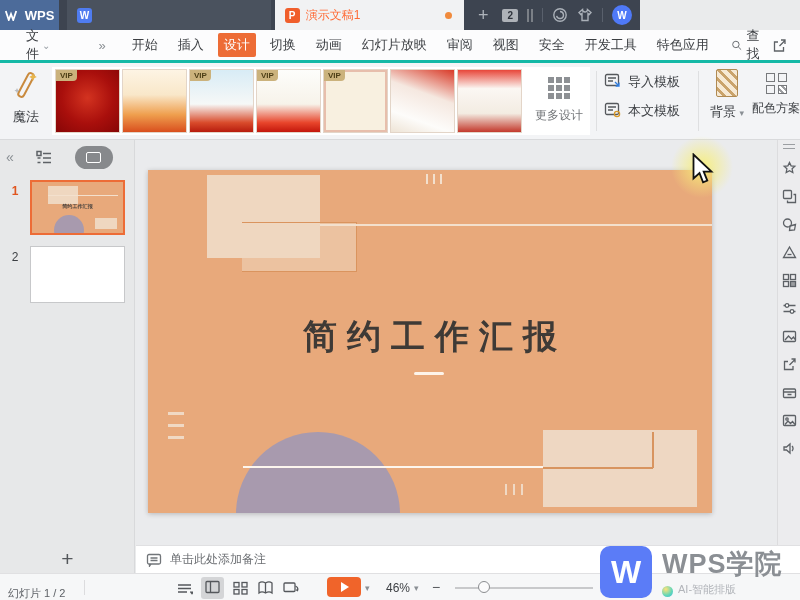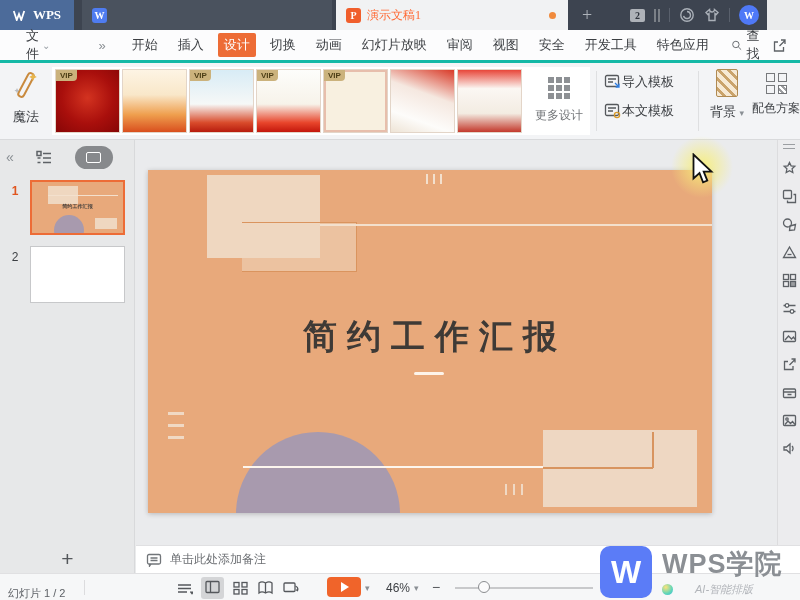--- a/index.html
+++ b/index.html
@@ -1,21 +1,21 @@
 <!DOCTYPE html>
 <html><head>
 <meta charset="utf-8">
 <style>
   * { margin:0; padding:0; box-sizing:border-box; }
   html,body { width:800px; height:600px; overflow:hidden; }
   body { font-family:"Liberation Sans","DejaVu Sans",sans-serif; }
   #app { position:relative; width:800px; height:600px; background:#eaebec; overflow:hidden; }
 
   
-  .titlebar { position:absolute; left:0; top:0; width:767px; height:30px; background:#3d4450; display:flex; align-items:stretch;font-family:Liberation Serif, serif; }
+  .titlebar { position:absolute; left:0; top:0; width:640px; height:30px; background:#3d4450; display:flex; align-items:stretch; }
   .wps-btn { width:74px; background:#4c6b9a; color:#fff; display:flex; align-items:center; justify-content:center; gap:5px; font-size:13px; font-weight:bold; }
   .wlogo { width:15px; height:11px; }
   .tab { display:flex; align-items:center; gap:6px; padding:0 10px; font-size:12px; }
   .tab.doc { width:250px; margin-left:8px; background:#4a525e; color:#d7dade; }
   .tab.active { width:232px; margin-left:4px; background:#f1f2f3; color:#ff6a35; position:relative; }
   .ficon { width:15px; height:15px; border-radius:3px; color:#fff; font-size:10px; font-weight:bold; display:flex; align-items:center; justify-content:center; flex:none; }
   .ficon.w { background:#4f7cf0; }
   .ficon.p { background:#f05e2b; }
   .tab-label { white-space:nowrap; overflow:hidden; }
   .mod-dot { position:absolute; right:12px; top:12px; width:7px; height:7px; border-radius:50%; background:#f08a3c; }
@@ -57,21 +57,21 @@
   .tpl:nth-child(4){background:linear-gradient(180deg,#fdfdfb 0%,#f7f3ea 55%,#e8452b 85%,#c3170c 100%);}
   .tpl:nth-child(5){background:#f8f0e0; box-shadow:inset 0 0 0 2px #e7beac; }
   .tpl:nth-child(6){background:linear-gradient(200deg,#d93a28 0%,#f5e8e0 40%,#fdfcfa 75%,#eee4d6 100%);}
   .tpl:nth-child(7){background:linear-gradient(180deg,#e8473a 0%,#fbf7f3 30%,#f3ece2 70%,#c3392c 100%);}
   .more-designs { position:absolute; left:530px; top:8px; width:58px; text-align:center; }
   .grid9 { display:grid; grid-template-columns:repeat(3,6px); gap:2px; justify-content:center; margin-top:6px; }
   .grid9 i { width:6px; height:6px; background:#8d9094; }
   .more-lbl { font-size:12px; color:#737679; margin-top:8px; white-space:nowrap; }
   .r-div { position:absolute; top:8px; width:1px; height:60px; background:#dedfe1; }
   .imp-group { position:absolute; left:604px; top:10px; }
-  .imp-row { display:flex; align-items:center; font-size:13px; color:#3c3f43; margin-bottom:11px; white-space:nowrap; }
+  .imp-row { display:flex; gap:6px; font-size:13px; color:#3c3f43; margin-bottom:11px; white-space:nowrap; }
   .imp-row svg { width:18px; height:16px; }
   .big-btn { position:absolute; top:6px; text-align:center; font-size:13px; color:#3c3f43; }
   .bgpage { width:22px; height:28px; margin:0 auto; border:1px solid #b08a52; border-radius:2px; background:repeating-linear-gradient(45deg,#f6e9d4 0 4px,#caa36b 4px 7px); }
   .grid4 { display:grid; grid-template-columns:repeat(2,9px); gap:3px; justify-content:center; padding-top:4px; }
   .grid4 i { width:9px; height:9px; border:1.4px solid #77797c; }
   .grid4 i:nth-child(4){ background:repeating-linear-gradient(45deg,#fff 0 2px,#9b9da0 2px 4px); }
   .big-lbl { margin-top:6px; white-space:nowrap; }
   .tiny-caret { font-size:9px; color:#8a8f94; }
 
   
@@ -138,21 +138,21 @@
   .zoom-minus { position:absolute; left:432px; top:5px; font-size:14px; color:#55585c; }
   .zoom-track { position:absolute; left:455px; top:13px; width:138px; height:2px; background:#c8c9cb; }
   .zoom-thumb { position:absolute; left:478px; top:7px; width:12px; height:12px; border-radius:50%; background:#fbfbfc; border:1.5px solid #8b8d90; }
   .fit-ic { position:absolute; left:622px; top:5px; }
 
   
   .watermark { position:absolute; left:600px; top:546px; width:200px; height:54px; z-index:30; display:flex; align-items:flex-start; gap:10px; }
   .wm-tile { width:52px; height:52px; border-radius:10px; background:#5b7cf7; color:#fff; display:flex; align-items:center; justify-content:center; font-size:32px; font-weight:bold; }
   .wm-right { padding-top:5px; }
   .wm-title { font-size:27px; color:#8b8f94; font-weight:bold; letter-spacing:1px; line-height:1; }
-  .wm-sub { display:flex; align-items:center; gap:22px; margin-top:4px; font-size:11px; color:#b2b5ba;font-style:italic; }
+  .wm-sub { display:flex; align-items:flex-end; gap:5px; margin-top:4px; font-size:11px; color:#b2b5ba; }
   .wm-dot { width:11px; height:11px; border-radius:50%; background:radial-gradient(circle at 35% 30%,#ffe27a, #5fd6b9 60%, #3cb8d9); }
 
   
   .cursor-glow { position:absolute; left:671px; top:136px; width:62px; height:62px; border-radius:50%; background:radial-gradient(closest-side, rgba(247,238,120,.95), rgba(247,238,120,0)); z-index:40; }
   .cursor { position:absolute; left:692px; top:153px; z-index:41; }
 </style>
 </head>
 <body>
 
 <div id="app">

